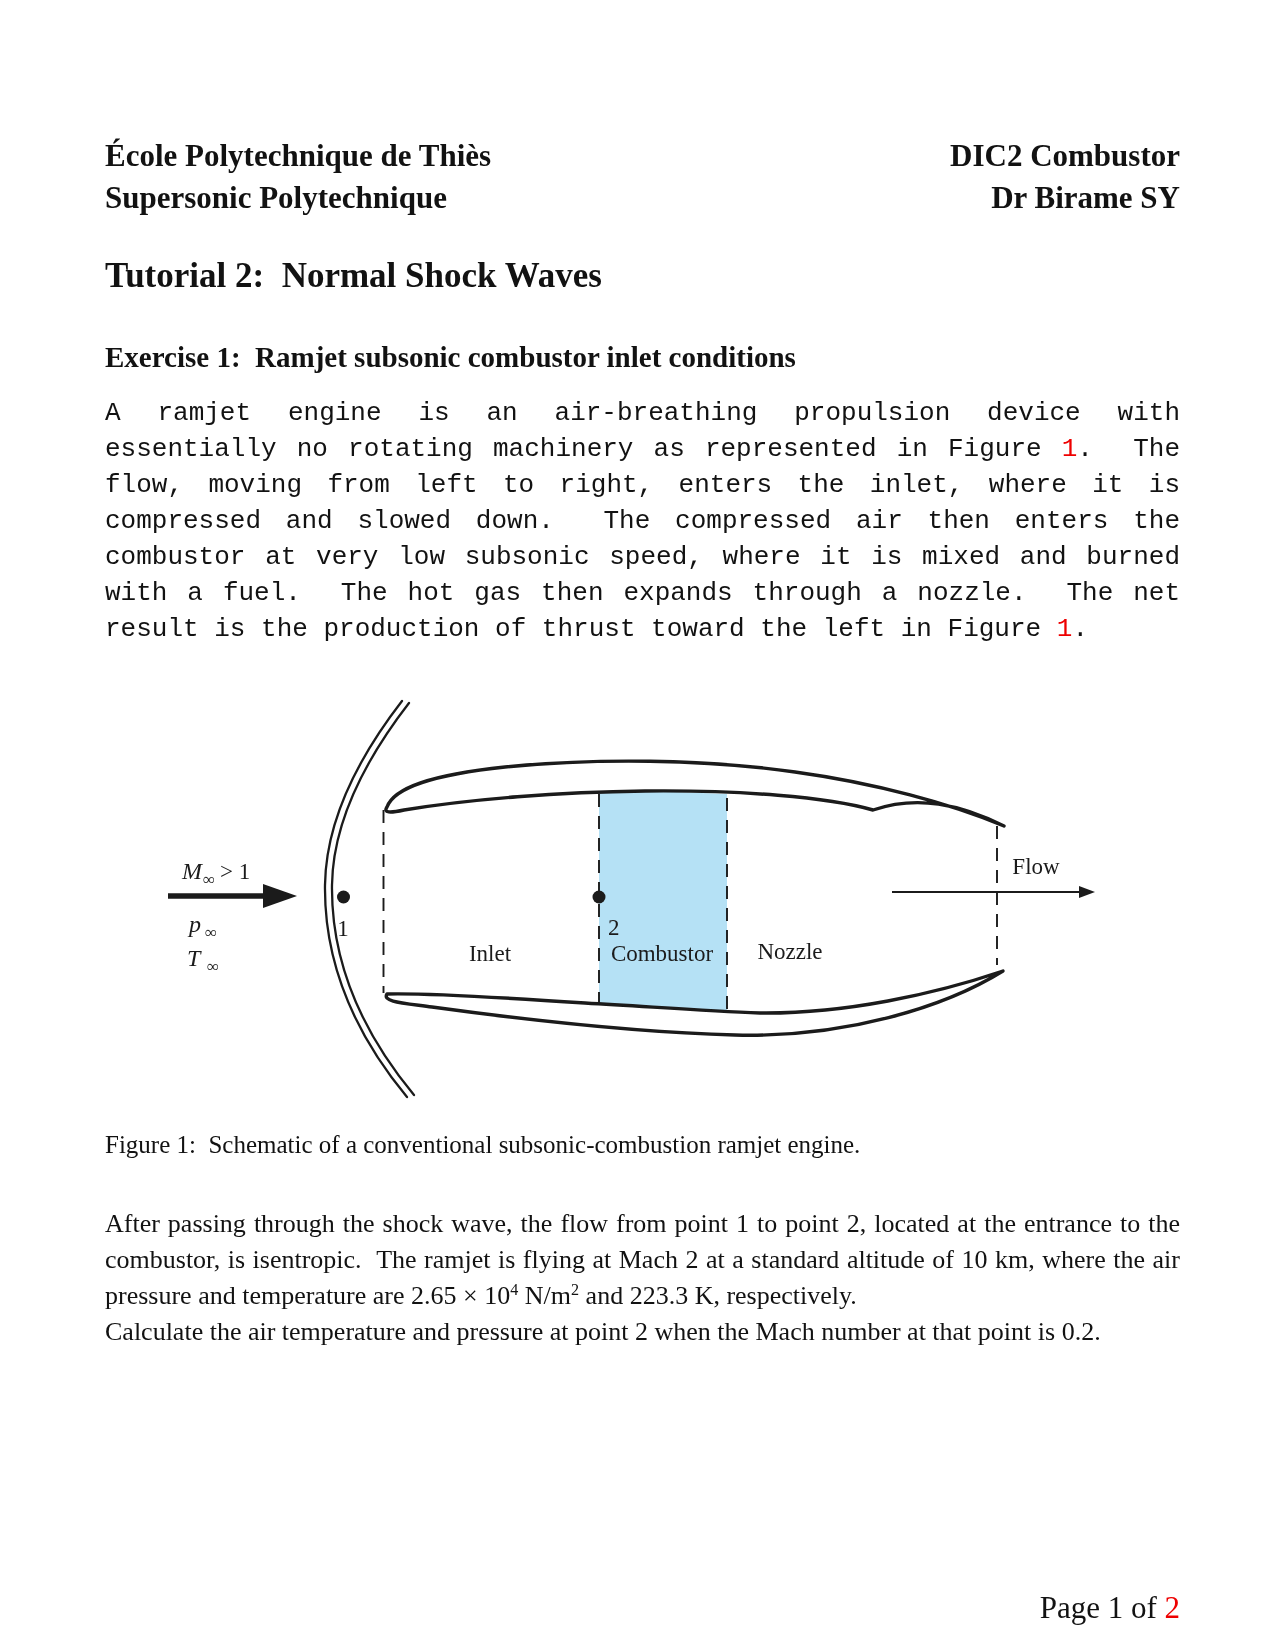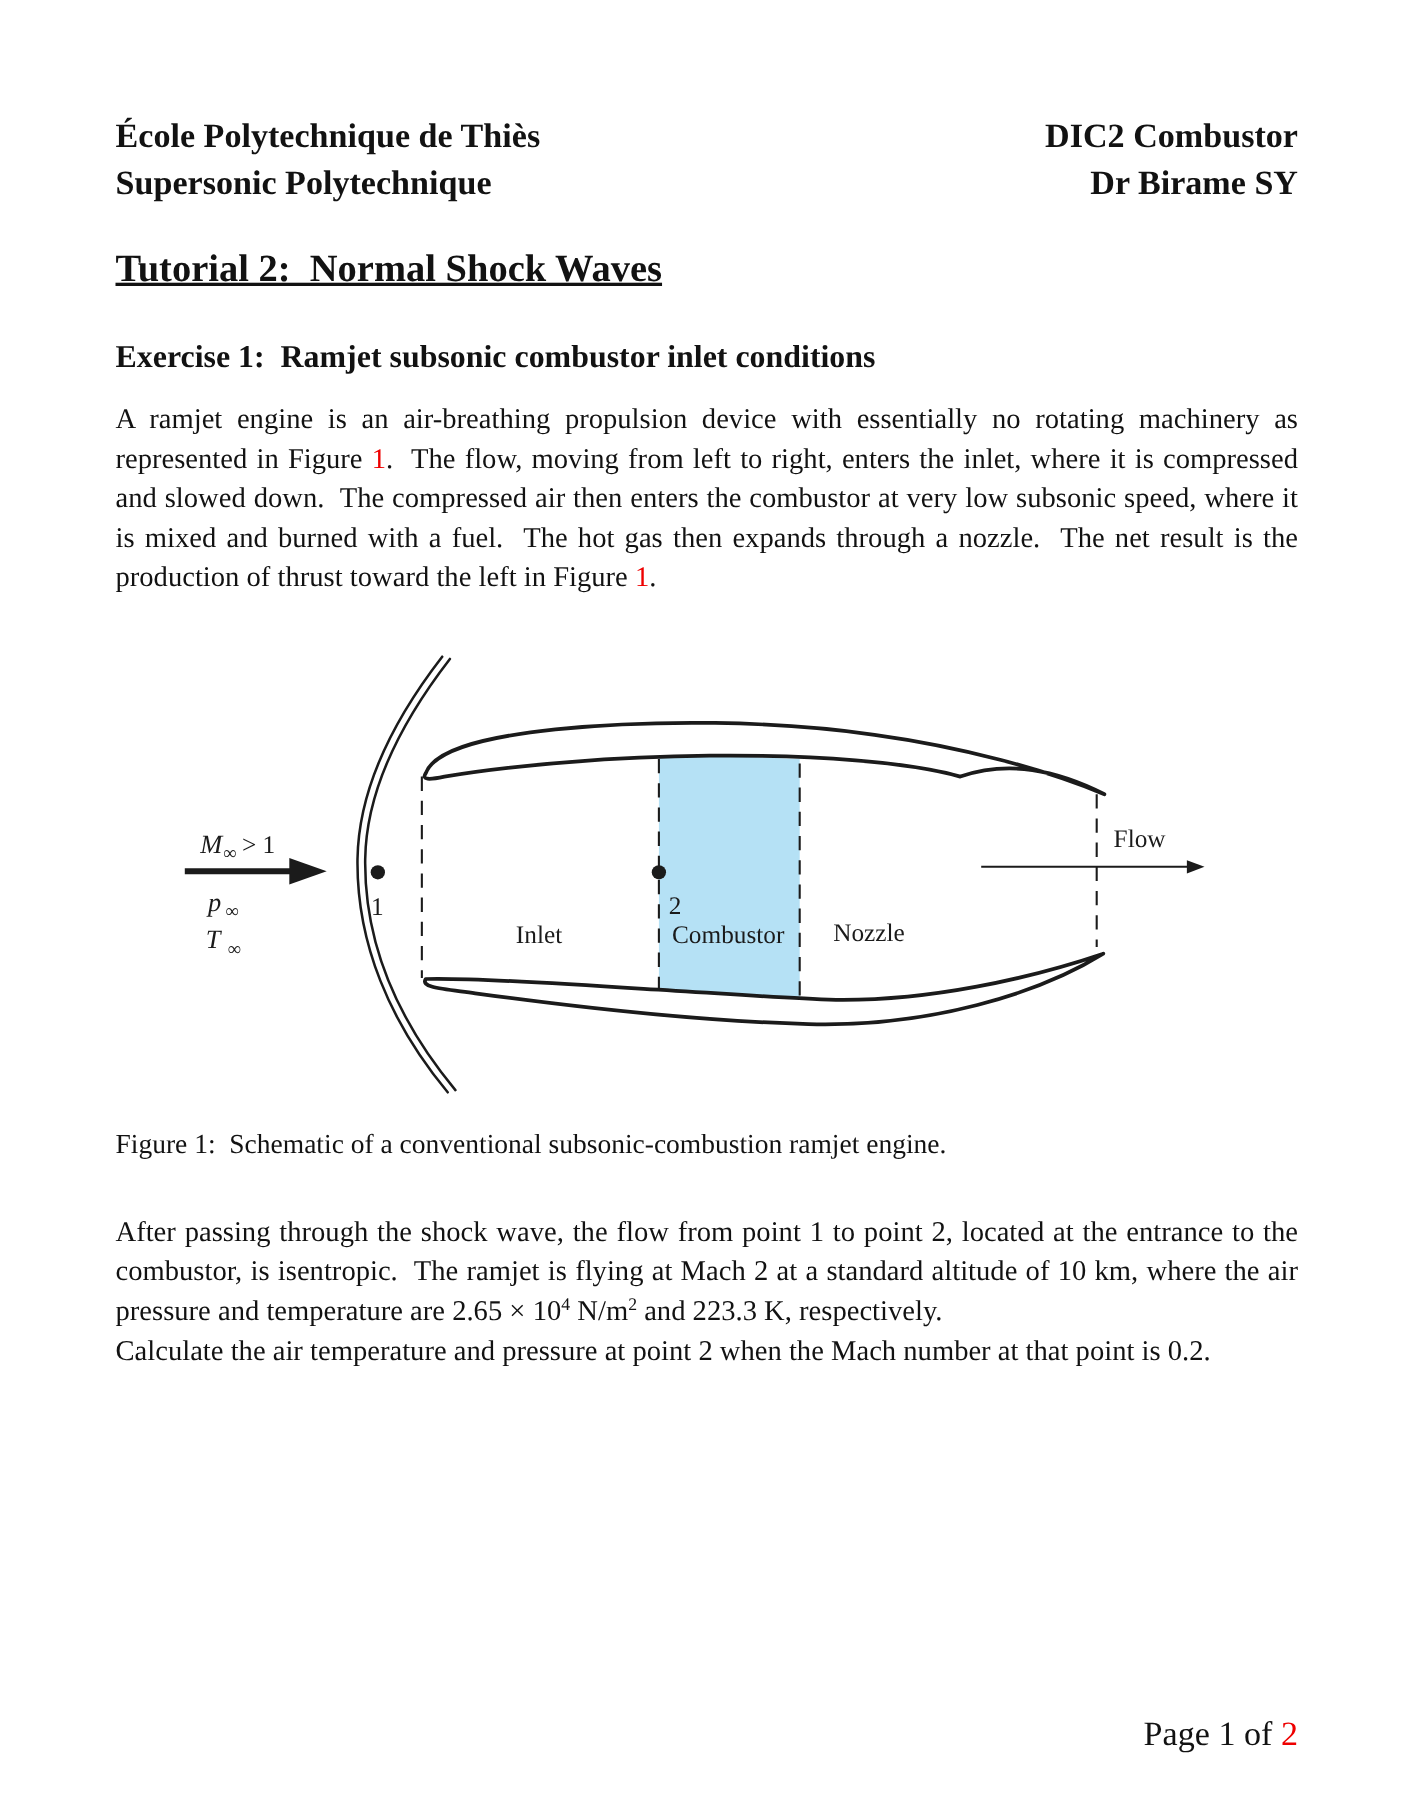--- a/index.html
+++ b/index.html
@@ -3,48 +3,47 @@
 <meta charset="utf-8">
 <style>
   html, body { margin: 0; padding: 0; background: #ffffff; }
   body {
     width: 1275px; height: 1650px;
     font-family: "Liberation Serif", serif;
     color: #121212;
     position: relative;
     overflow: hidden;
   }
-  .page { position: relative; width: 1275px; height: 1528px; }
+  .page { position: relative; width: 1275px; height: 1528px; margin-top: 32px; }
   .content { padding: 103px 95px 0 105px; }
 
   .header-row {
     display: flex; justify-content: space-between;
     font-weight: bold; font-size: 31px; line-height: 42px;
     white-space: pre-wrap;
   }
 
   .doc-title {
     font-size: 35px; font-weight: bold;
     margin: 36px 0 0 0; line-height: 1.18;
     white-space: pre-wrap;
-    text-decoration: underline;
   }
 
   .exercise-heading {
     font-size: 29px; font-weight: bold;
     margin: 44px 0 0 0; line-height: 1.2;
     white-space: pre-wrap;
   }
 
   p.body-text {
     font-size: 26px; line-height: 36px;
     text-align: justify; margin: 0;
     white-space: pre-wrap;
   }
-  p.first-para { margin-top: 20px; }
+  p.first-para { margin-top: 20px; font-family: Liberation Mono, monospace; }
   p.after-figure { margin-top: 46px; }
 
   .mvar { }
   sup.exp {
     font-size: 0.62em; line-height: 0;
     vertical-align: baseline; position: relative; top: -0.55em;
   }
 
   a.ref { color: #ee0000; text-decoration: none; cursor: pointer; }
 

